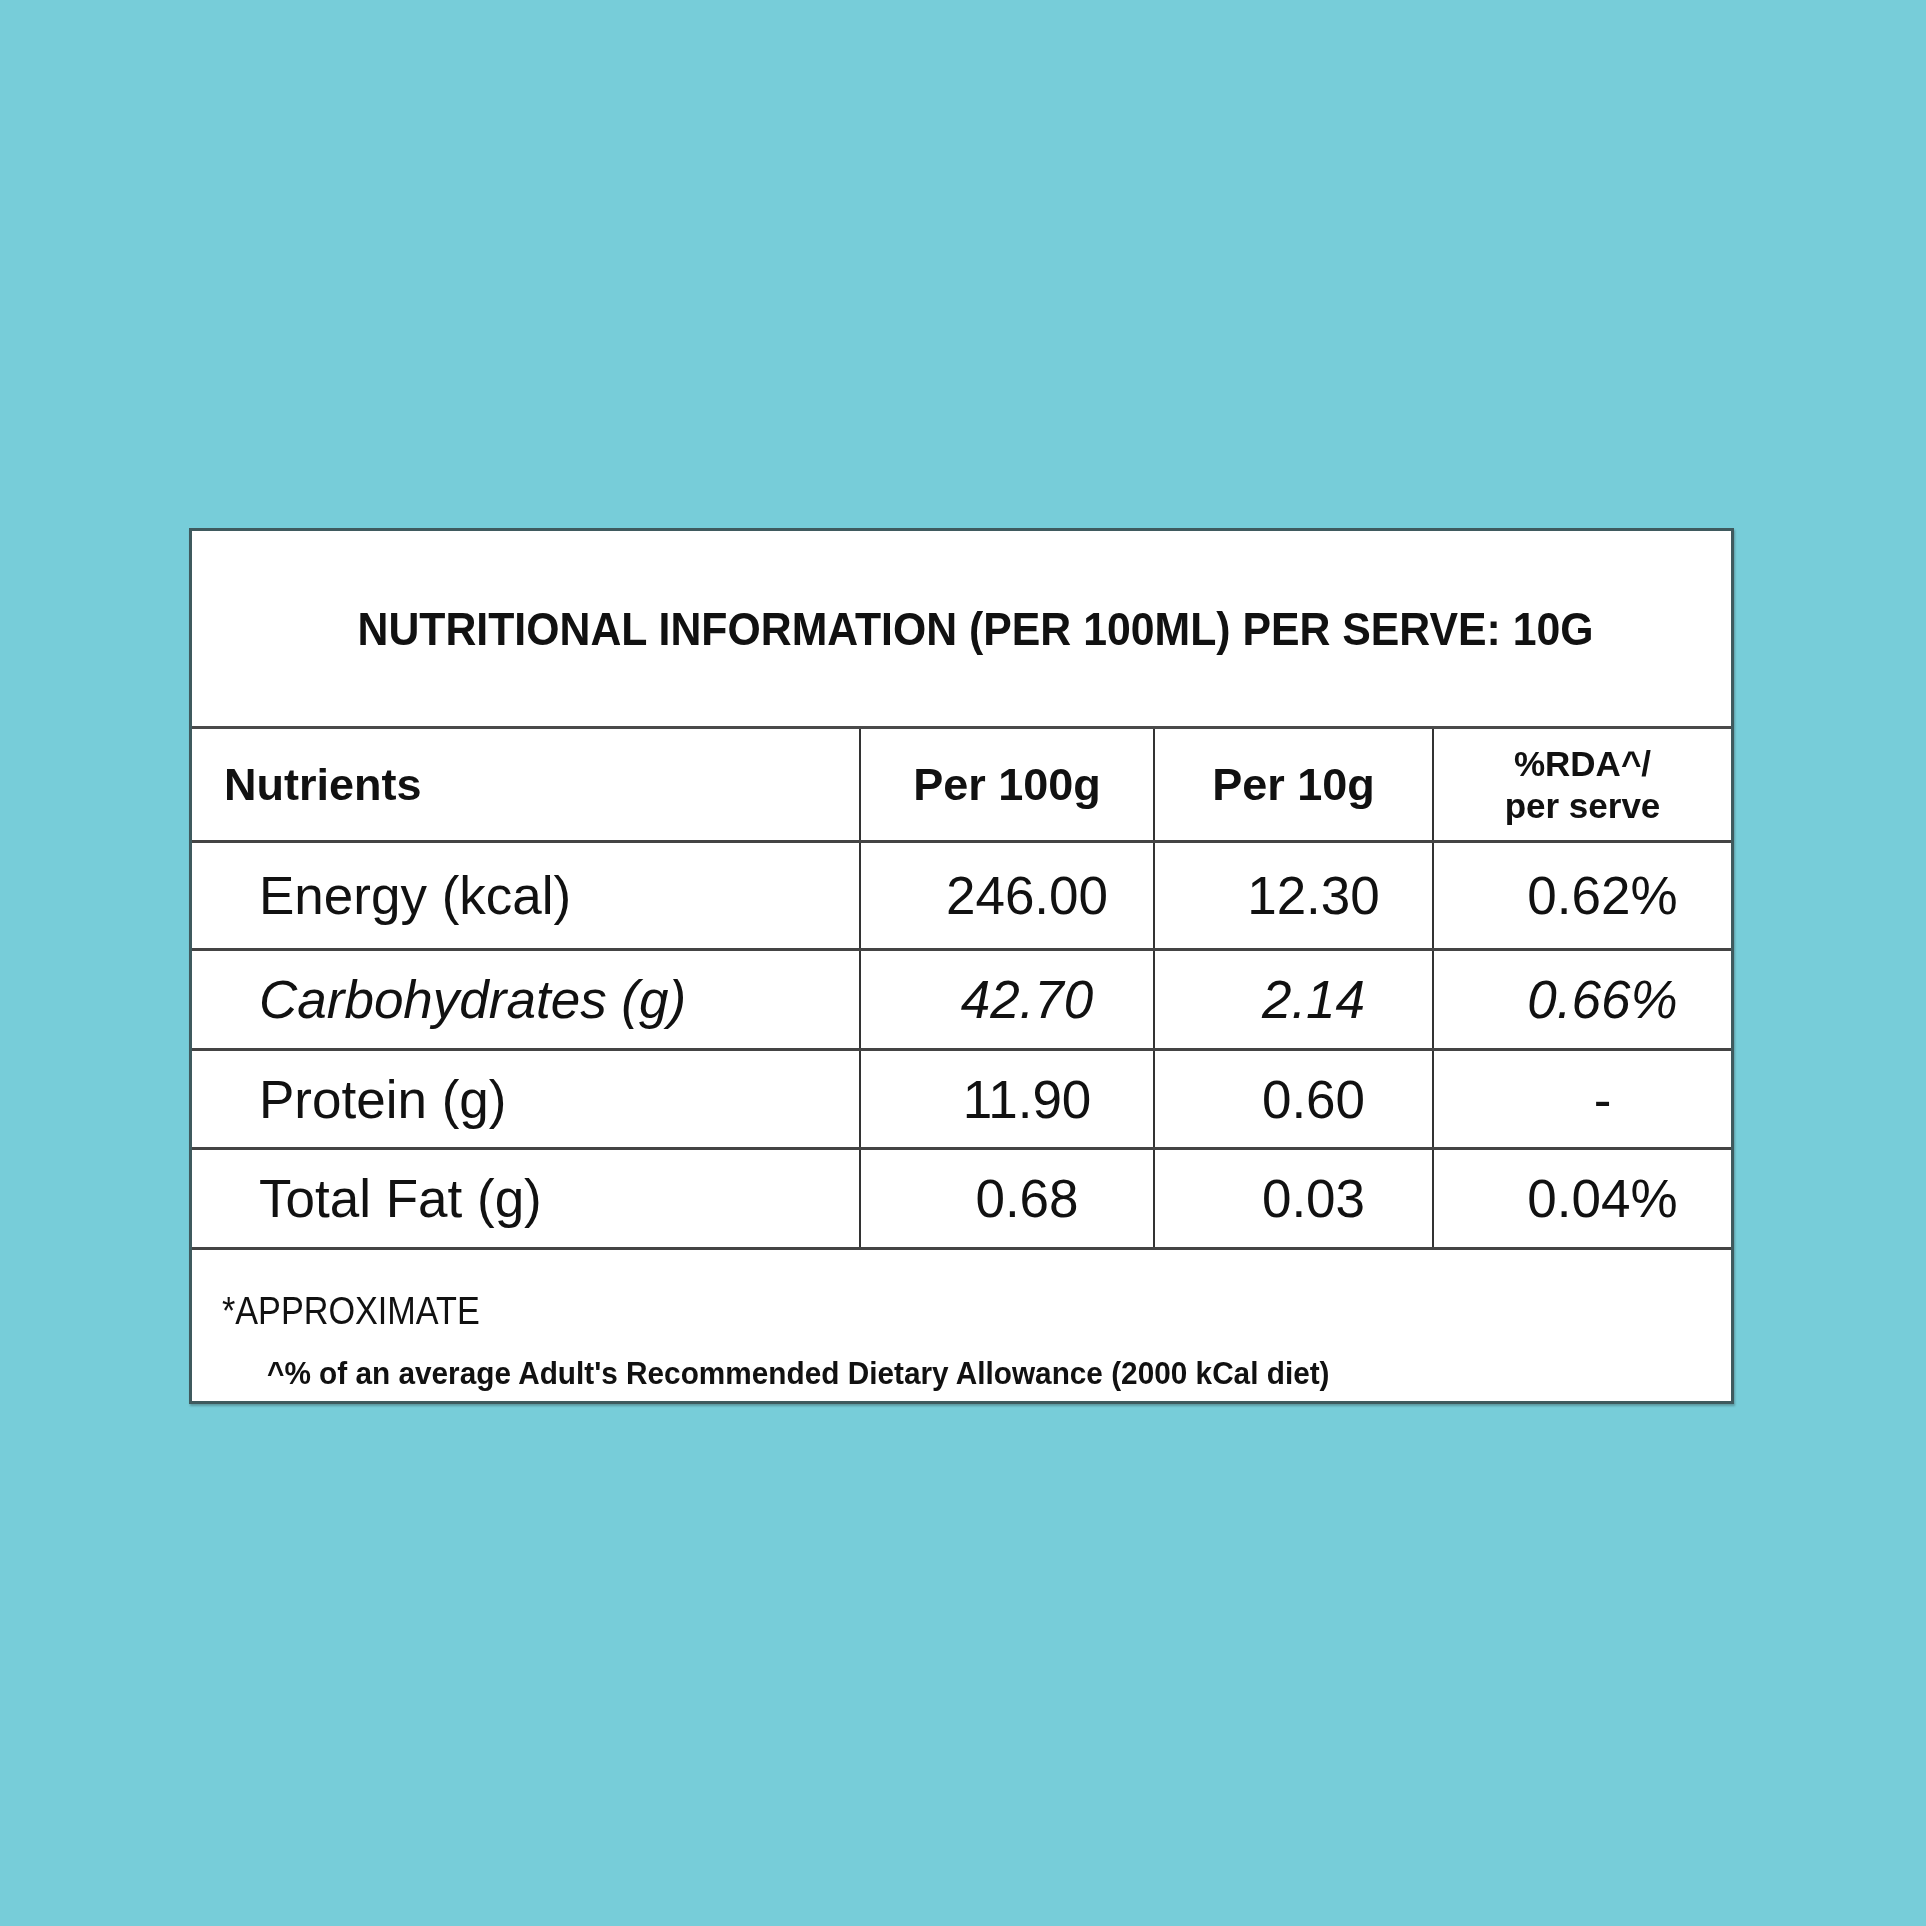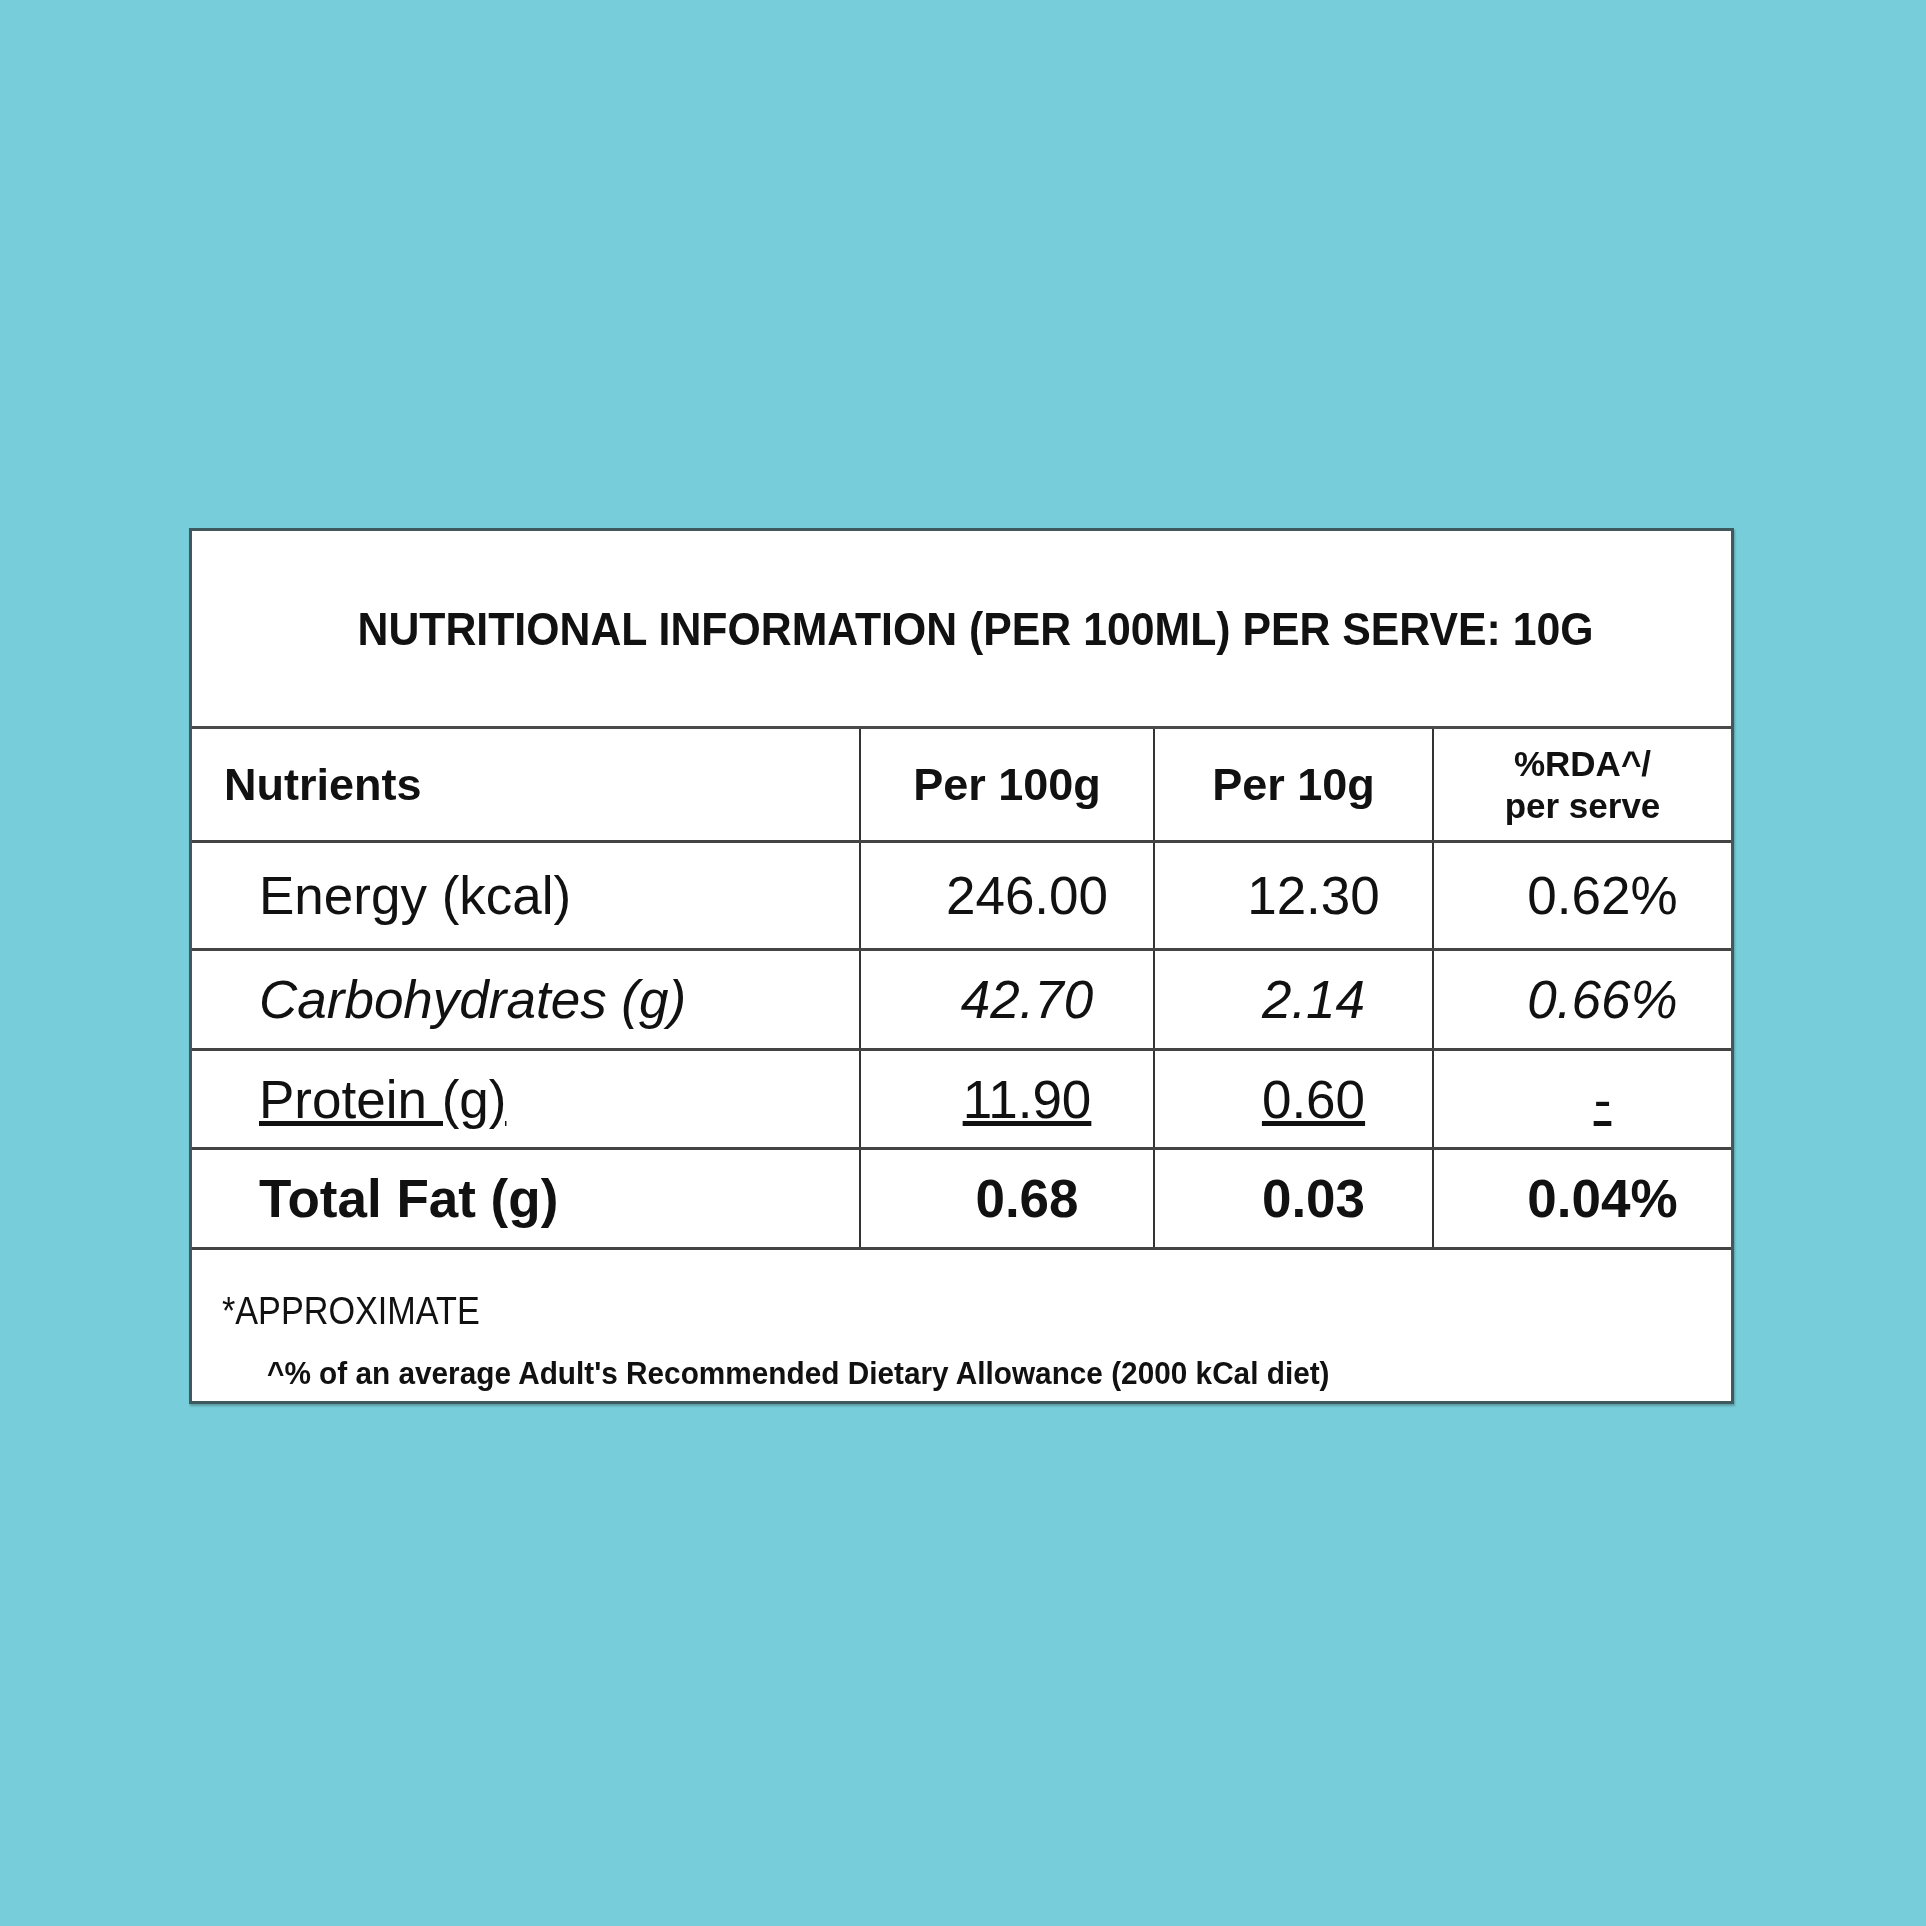--- a/index.html
+++ b/index.html
@@ -85,22 +85,22 @@
       font-weight: 400;
       text-align: center;
       padding-left: 40px;
     }
     table.nutri tr.body td.first {
       text-align: left;
       padding-left: 67px;
     }
     table.nutri tr.r0 td { height: 105px; }
     table.nutri tr.r1 td { height: 97px; font-style: italic; }
-    table.nutri tr.r2 td { height: 96px; text-decoration: underline; }
-    table.nutri tr.r3 td { height: 97px; font-weight: bold; }
+    table.nutri tr.r2 td { height: 96px; }
+    table.nutri tr.r3 td { height: 97px; }
     .notes {
       position: absolute;
       left: 0;
       top: 737px;
       width: 100%;
       height: 134px;
     }
     .note1 {
       position: absolute;
       left: 30px;

